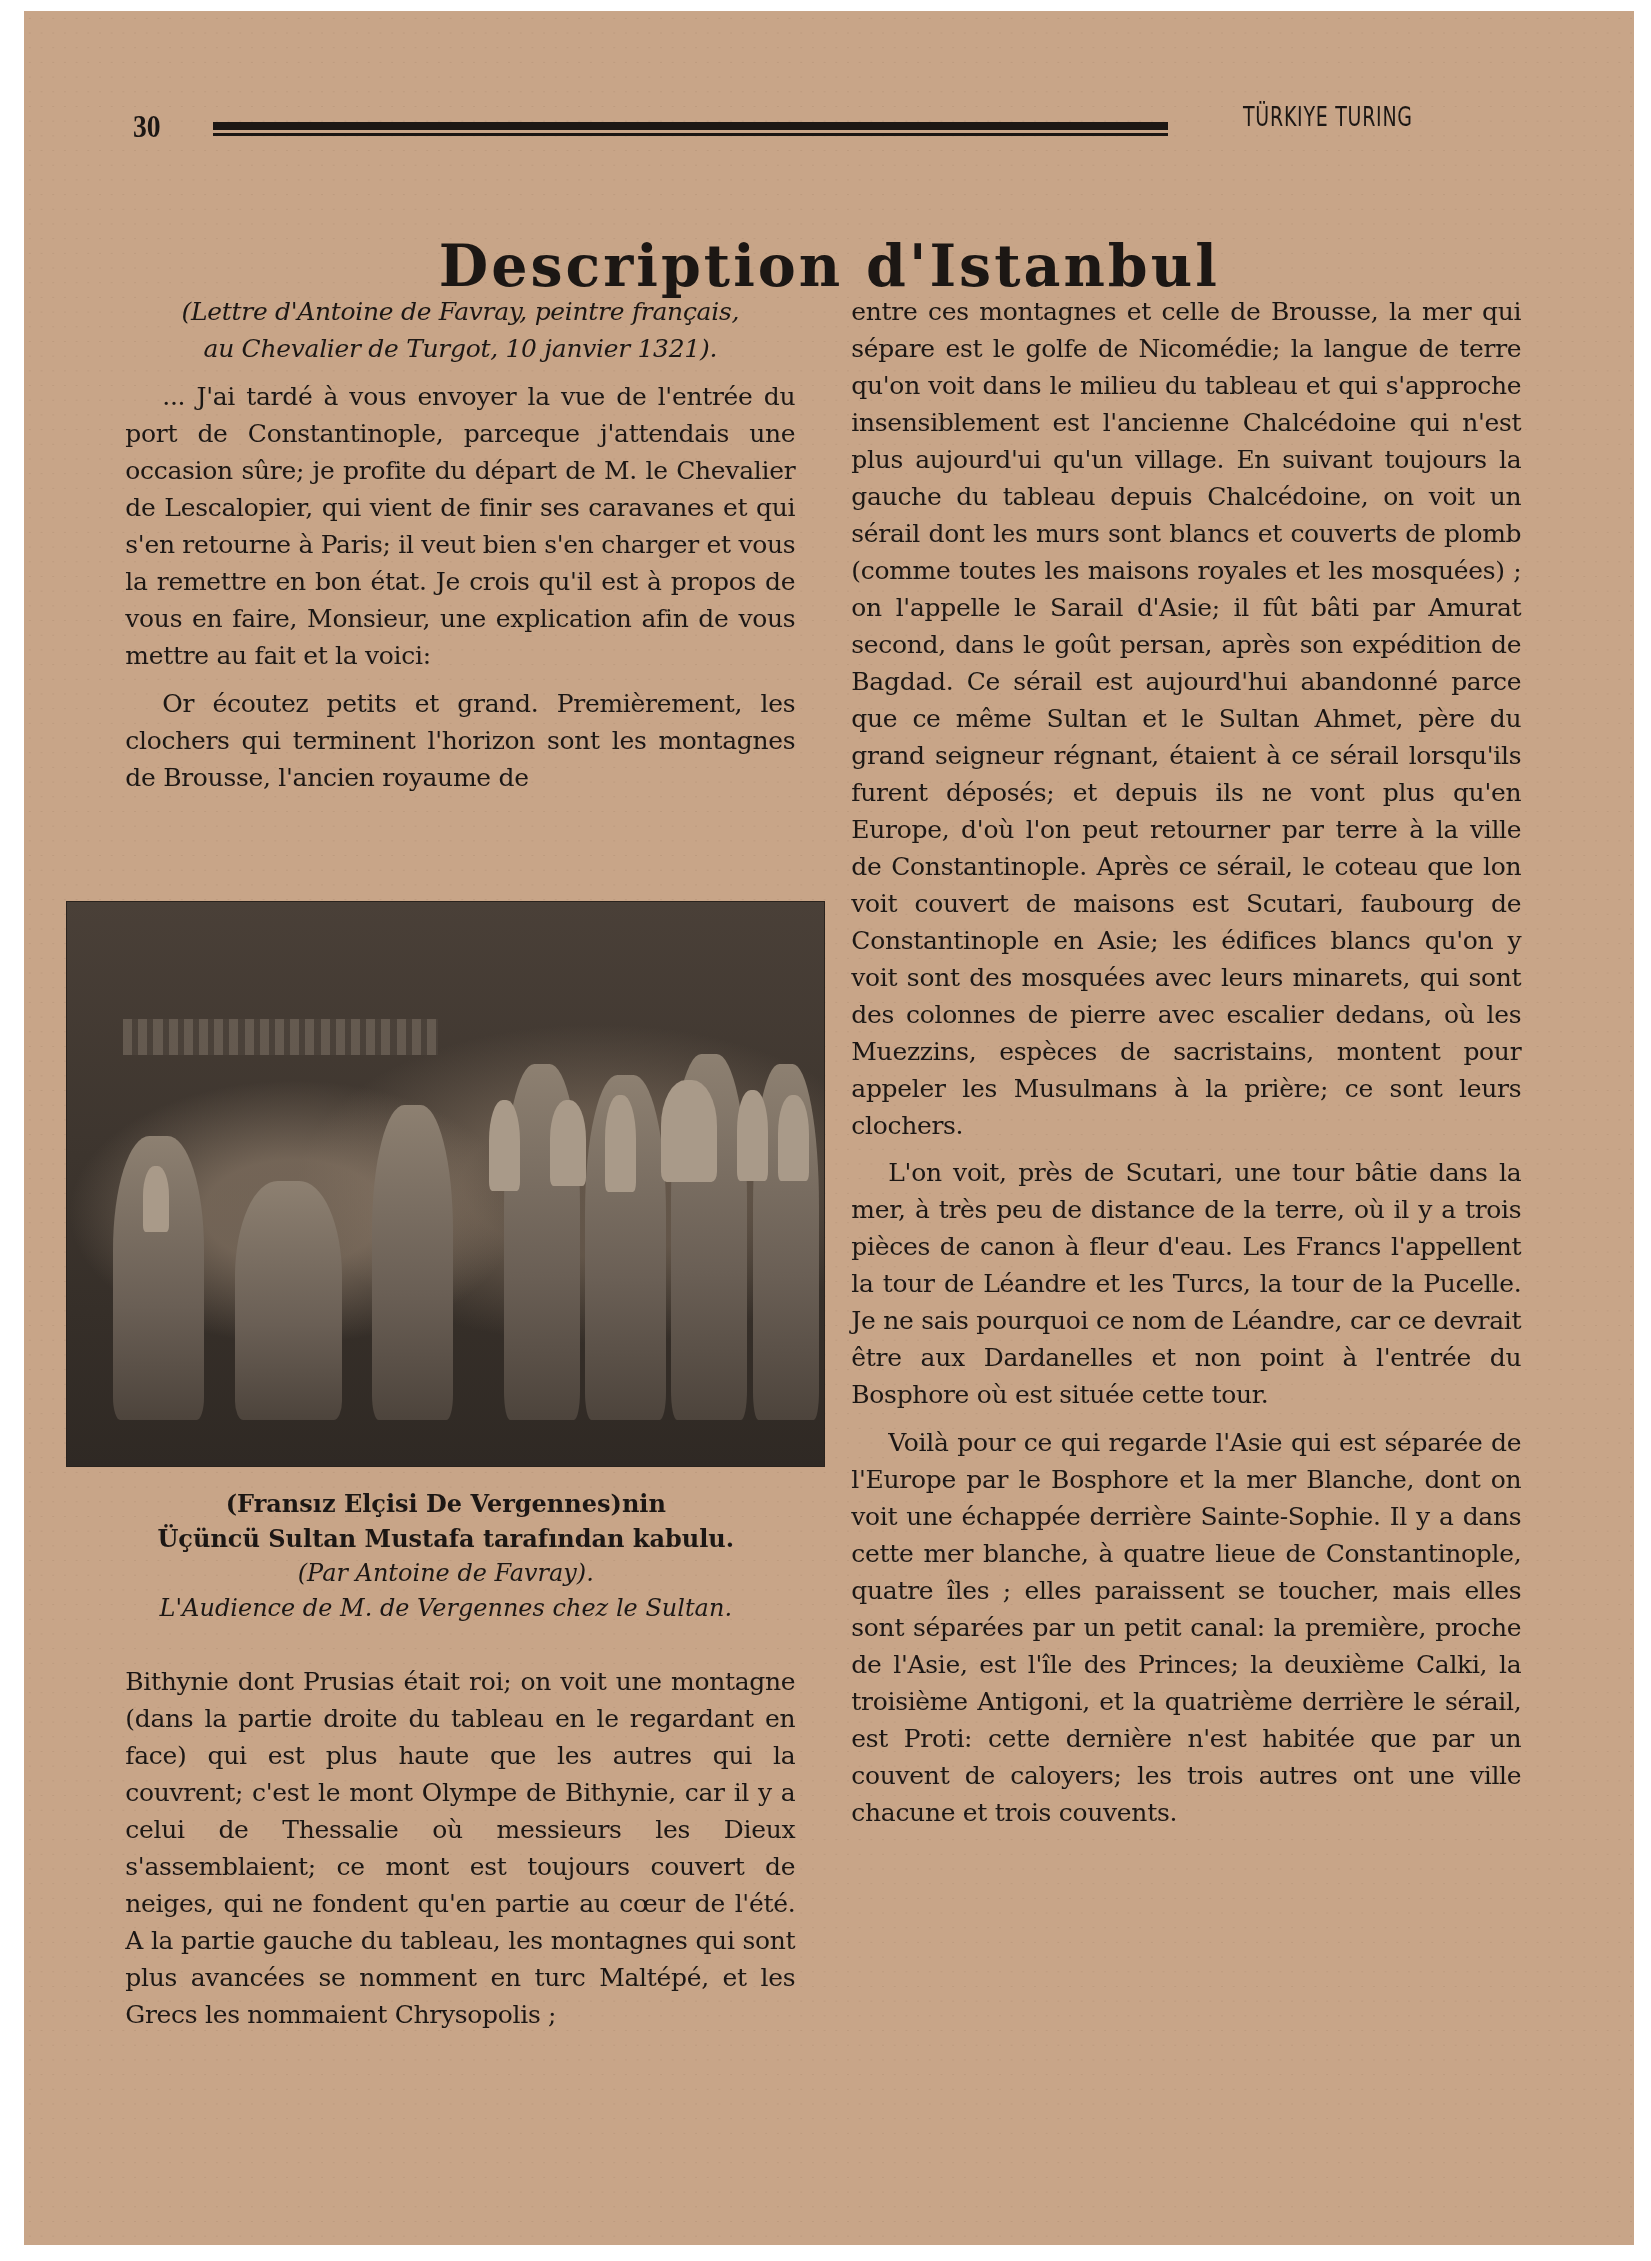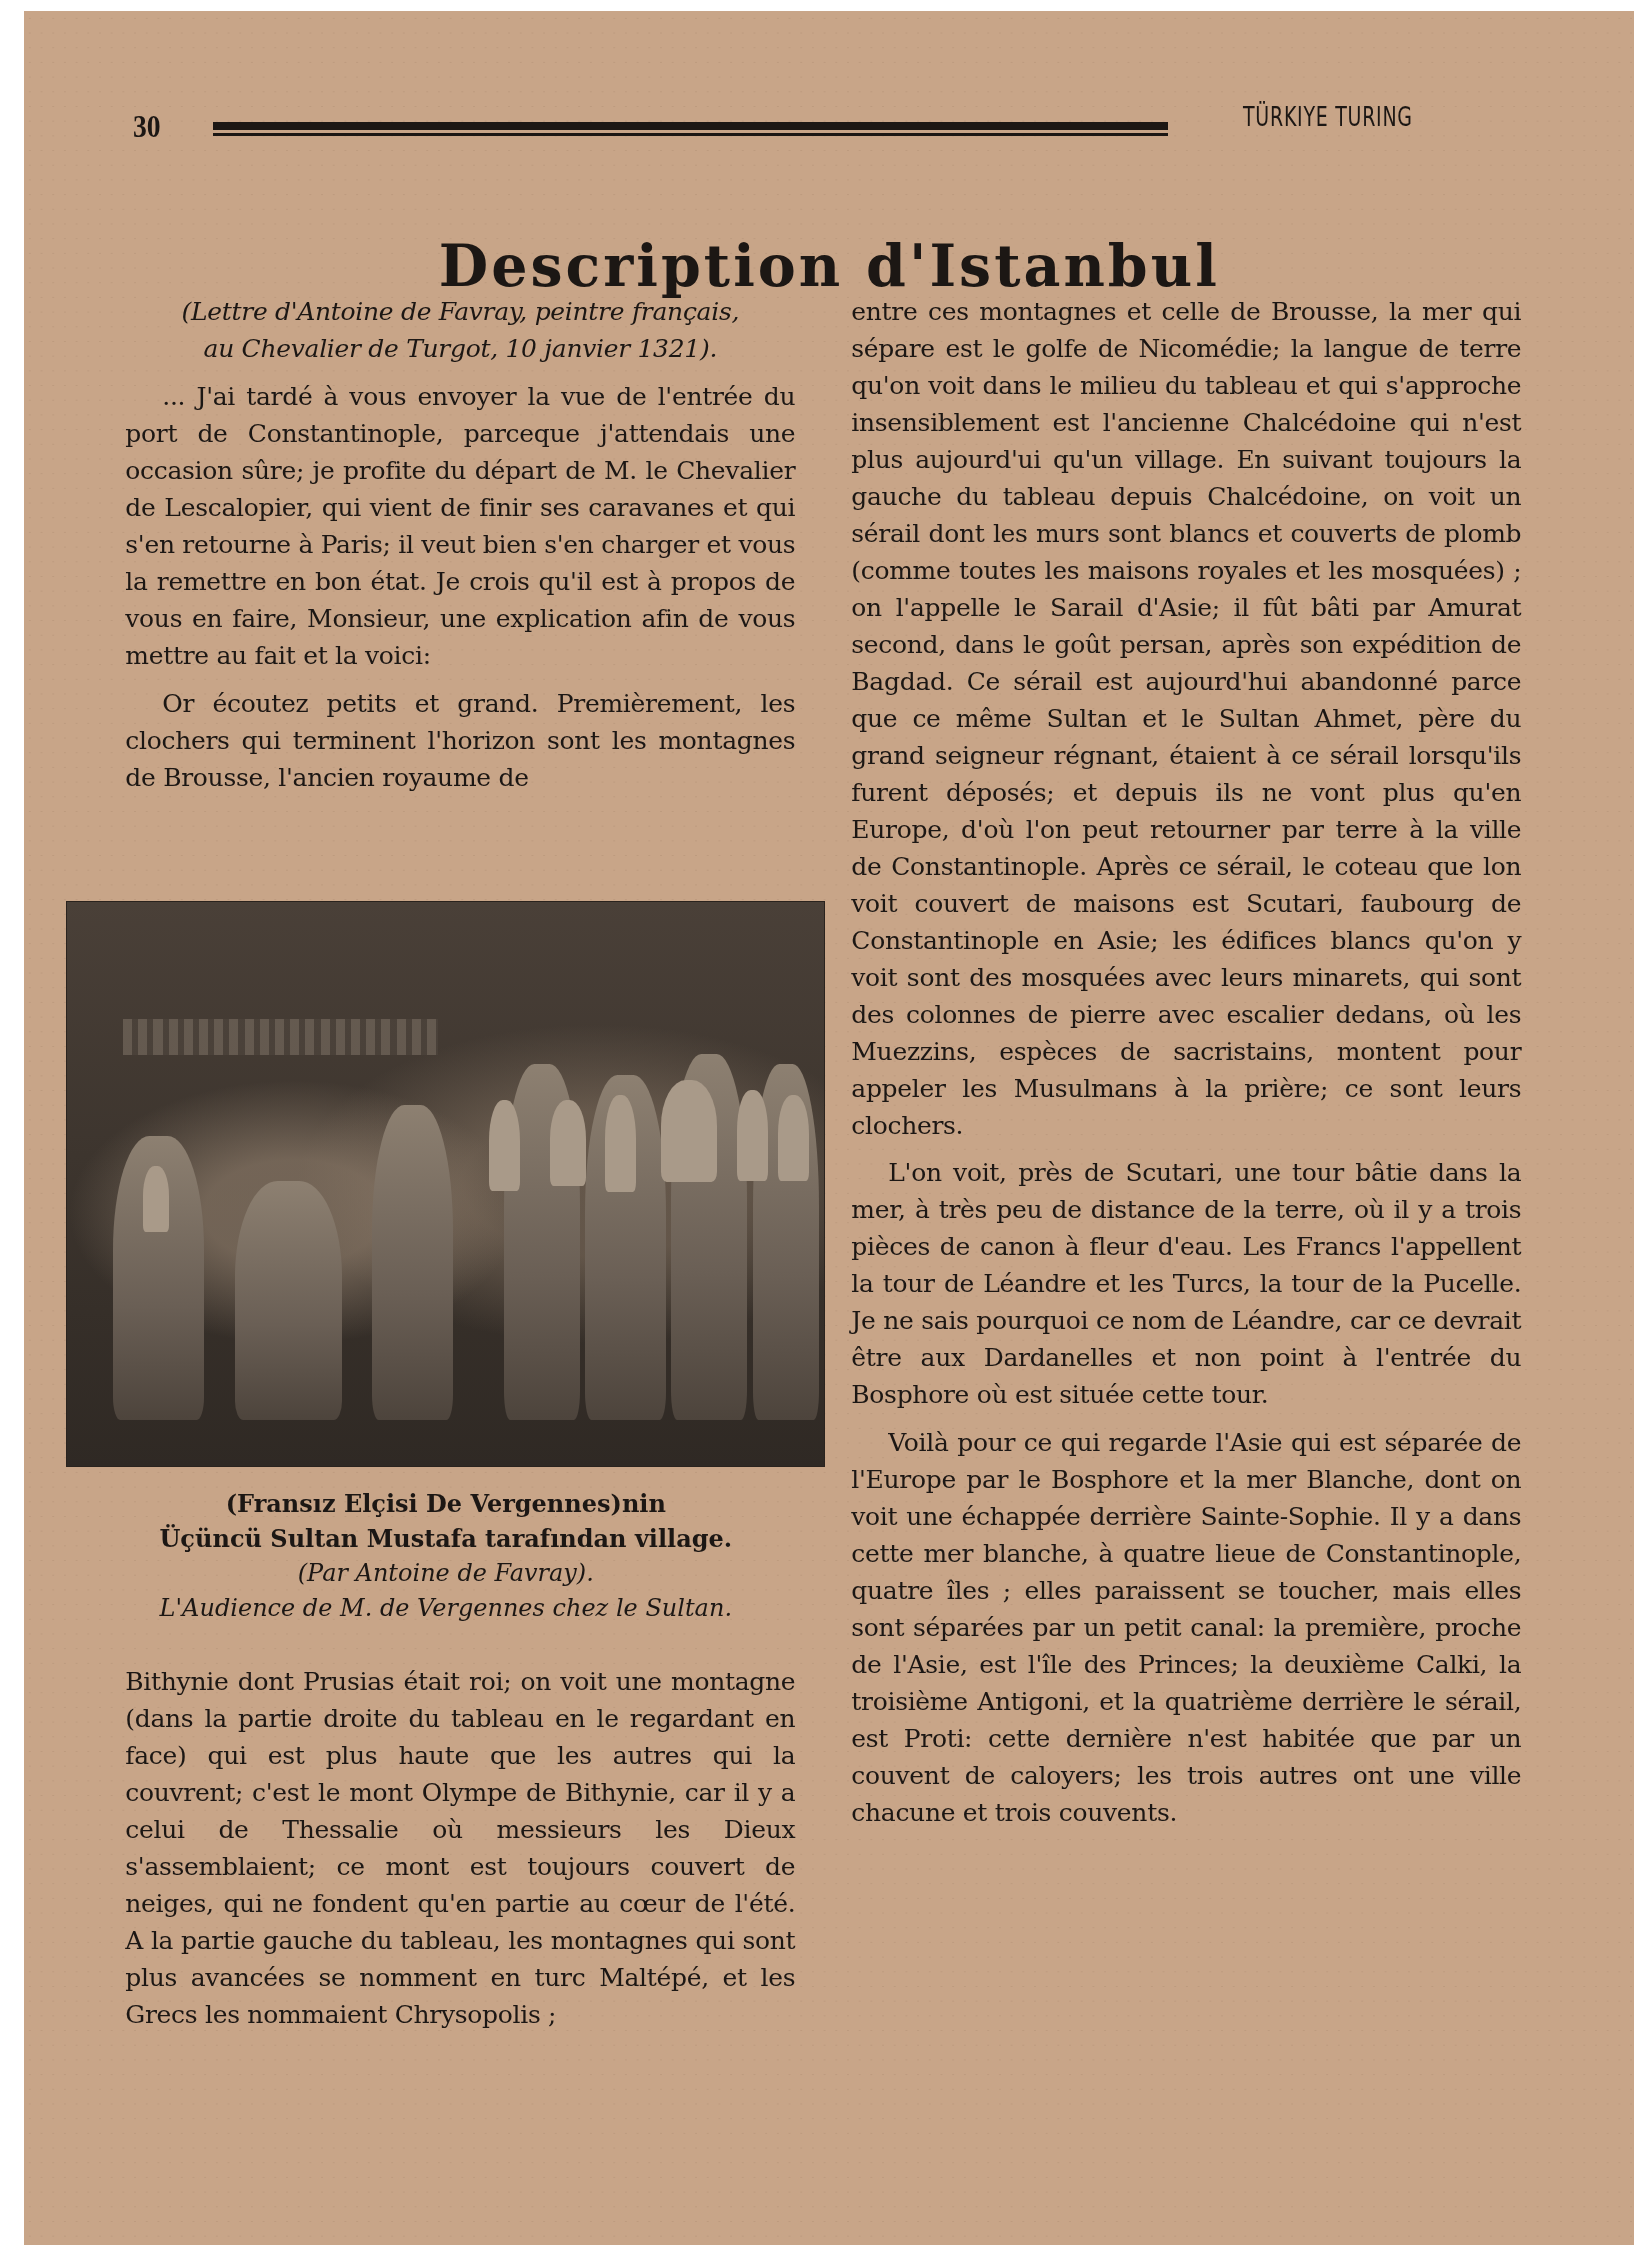--- a/index.html
+++ b/index.html
@@ -108,21 +108,21 @@
     <div class="hat" style="left:422px;top:198px;width:30.5px;height:91px;"></div>
     <div class="hat" style="left:483px;top:198px;width:36px;height:86px;"></div>
     <div class="hat" style="left:538px;top:193px;width:30.5px;height:97px;"></div>
     <div class="hat" style="left:594px;top:178px;width:56px;height:102px;"></div>
     <div class="hat" style="left:670px;top:188px;width:30.5px;height:91px;"></div>
     <div class="hat" style="left:711px;top:193px;width:30.5px;height:86px;"></div>
   </div>
 
   <div class="caption">
     <div class="tr">(Fransız Elçisi De Vergennes)nin</div>
-    <div class="tr">Üçüncü Sultan Mustafa tarafından village.</div>
+    <div class="tr">Üçüncü Sultan Mustafa tarafından kabulu.</div>
     <div class="fr">(Par Antoine de Favray).</div>
     <div class="fr">L'Audience de M. de Vergennes chez le Sultan.</div>
   </div>
 
   <div class="col col-left-b">
     <p class="noindent">Bithynie dont Prusias était roi; on voit une montagne (dans la partie droite du tableau en le regardant en face) qui est plus haute que les autres qui la couvrent; c'est le mont Olympe de Bithynie, car il y a celui de Thessalie où messieurs les Dieux s'assemblaient; ce mont est toujours couvert de neiges, qui ne fondent qu'en partie au cœur de l'été. A la partie gauche du tableau, les montagnes qui sont plus avancées se nomment en turc Maltépé, et les Grecs les nommaient Chrysopolis ;</p>
   </div>
 
   <div class="col col-right">
     <p class="noindent">entre ces montagnes et celle de Brousse, la mer qui sépare est le golfe de Nicomédie; la langue de terre qu'on voit dans le milieu du tableau et qui s'approche insensiblement est l'ancienne Chalcédoine qui n'est plus aujourd'ui qu'un village. En suivant toujours la gauche du tableau depuis Chalcédoine, on voit un sérail dont les murs sont blancs et couverts de plomb (comme toutes les maisons royales et les mosquées) ; on l'appelle le Sarail d'Asie; il fût bâti par Amurat second, dans le goût persan, après son expédition de Bagdad. Ce sérail est aujourd'hui abandonné parce que ce même Sultan et le Sultan Ahmet, père du grand seigneur régnant, étaient à ce sérail lorsqu'ils furent déposés; et depuis ils ne vont plus qu'en Europe, d'où l'on peut retourner par terre à la ville de Constantinople. Après ce sérail, le coteau que lon voit couvert de maisons est Scutari, faubourg de Constantinople en Asie; les édifices blancs qu'on y voit sont des mosquées avec leurs minarets, qui sont des colonnes de pierre avec escalier dedans, où les Muezzins, espèces de sacristains, montent pour appeler les Musulmans à la prière; ce sont leurs clochers.</p>

